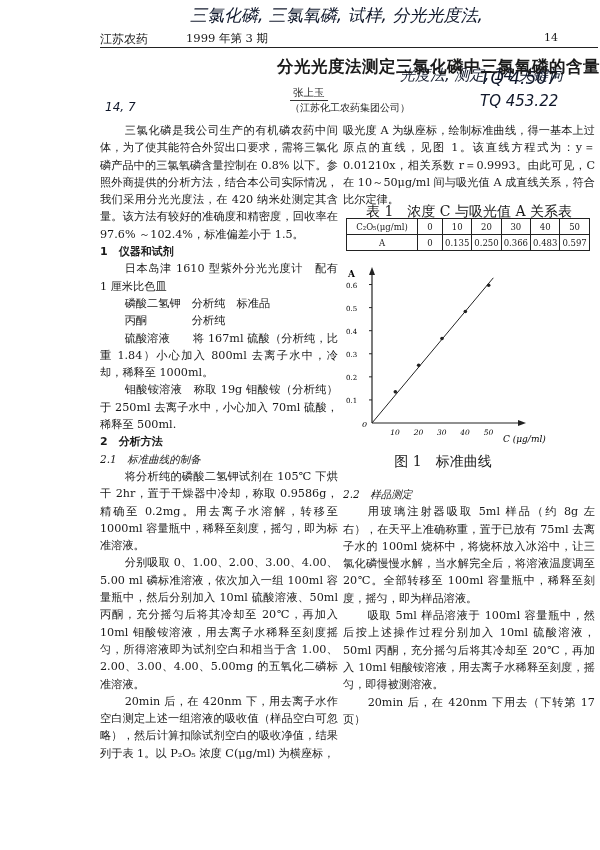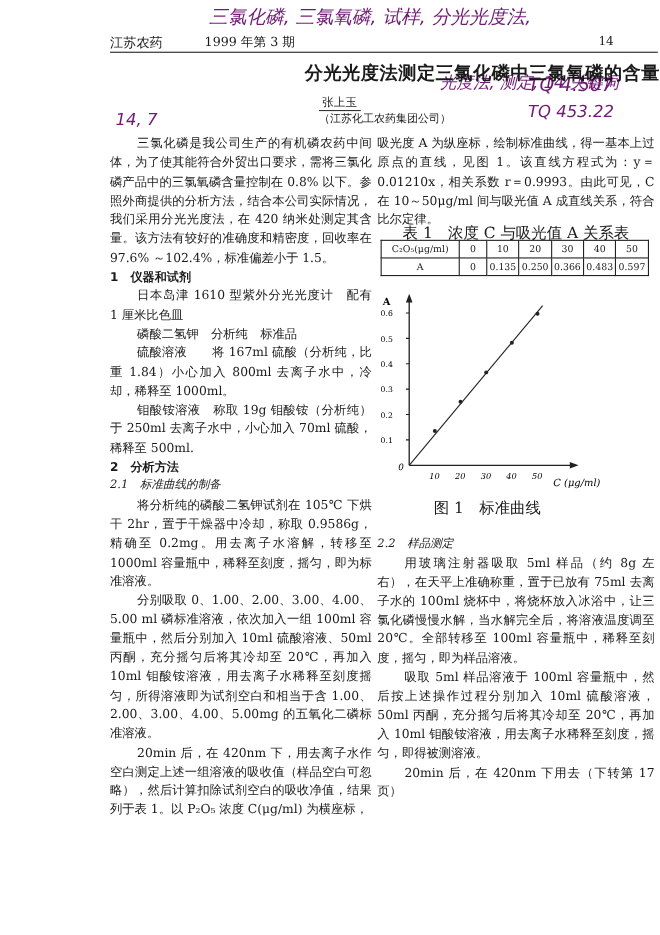--- a/index.html
+++ b/index.html
@@ -1,18 +1,18 @@
 <!DOCTYPE html>
 <html><head>
 <meta charset="utf-8">
 <style>
   html, body { margin: 0; padding: 0; background: #ffffff; }
   body { width: 600px; height: 850px; position: relative; overflow: hidden;
          font-family: "DejaVu Serif", "Liberation Serif", serif; color: #1a1a1a; }
-  .hand { position: absolute; font-family: "DejaVu Sans", sans-serif; color: #701a75; font-style: italic; white-space: nowrap; }
+  .hand { position: absolute; font-family: "DejaVu Sans", sans-serif; color: #0f172a; font-style: italic; white-space: nowrap; }
   .header { position: absolute; left: 100px; top: 29px; width: 498px; height: 18px; border-bottom: 1.5px solid #222; }
   .header .journal { position: absolute; left: 0; top: 2px; font-size: 12px; font-weight: normal; }
   .header .issue { position: absolute; left: 64px; top: 2px; font-size: 11.5px; margin-left: 22px; }
   .header .page { position: absolute; right: 40px; top: 2px; font-size: 11px; }
   .title { position: absolute; left: 100px; width: 500px; top: 56px; text-align: right;
            font-family: "DejaVu Sans", sans-serif; font-weight: bold; font-size: 16.5px; letter-spacing: 0.5px; }
   .author { position: absolute; left: 290px; top: 86px; font-size: 10.5px; border-bottom: 1px solid #333; padding: 0 3px; }
   .affil { position: absolute; left: 100px; width: 500px; top: 101px; text-align: center; font-size: 10px; }
   .col { position: absolute; font-size: 11.2px; line-height: 17.3px; text-align: justify; }
   .col p { margin: 0; }
@@ -27,41 +27,45 @@
   .caption { position: absolute; font-size: 14px; font-weight: normal; text-align: center; }
   table.t1 { position: absolute; left: 346px; top: 218px; border-collapse: collapse; font-size: 8.5px; }
   table.t1 td { border: 1px solid #222; text-align: center; height: 15px; padding: 0 2px; margin-left: 16px; }
   .chart { position: absolute; left: 340px; top: 265px; width: 260px; height: 180px; }
 </style>
 </head>
 <body>
 
 <div class="hand" style="left:190px;top:4px;font-size:17px;">三氯化磷, 三氯氧磷, 试样, 分光光度法,</div>
 <div class="hand" style="left:400px;top:26px;font-size:15px;margin-top:40px;">光度法, 测定, 14 关键词</div>
-<div class="hand" style="left:105px;top:100px;font-size:15px;">14, 7</div>
+<div class="hand" style="left:105px;top:100px;font-size:12px;">14, 7</div>
 <div class="hand" style="left:480px;top:68px;font-size:17px;">TQ 4.507</div>
 <div class="hand" style="left:480px;top:92px;font-size:15px;">TQ 453.22</div>
 
 <div class="header">
   <span class="journal">江苏农药</span>
   <span class="issue">1999 年第 3 期</span>
   <span class="page">14</span>
 </div>
 
 <div class="title">分光光度法测定三氯化磷中三氯氧磷的含量</div>
 <div class="author">张上玉</div>
 <div class="affil">（江苏化工农药集团公司）</div>
 
 <div class="col left">
   <p class="ind">三氯化磷是我公司生产的有机磷农药中间体，为了使其能符合外贸出口要求，需将三氯化磷产品中的三氯氧磷含量控制在 0.8% 以下。参照外商提供的分析方法，结合本公司实际情况，我们采用分光光度法，在 420 纳米处测定其含量。该方法有较好的准确度和精密度，回收率在 97.6% ～102.4%，标准偏差小于 1.5。</p>
   <p class="h1">1　仪器和试剂</p>
   <p class="ind">日本岛津 1610 型紫外分光光度计　配有 1 厘米比色皿</p>
   <div class="pair">
     <span>磷酸二氢钾</span>
     <span>分析纯　标准品</span>
+  </div>
+  <div class="pair">
+    <span>丙酮</span>
+    <span>分析纯</span>
   </div>
   <p class="ind">硫酸溶液　　将 167ml 硫酸（分析纯，比重 1.84）小心加入 800ml 去离子水中，冷却，稀释至 1000ml。</p>
   <p class="ind">钼酸铵溶液　称取 19g 钼酸铵（分析纯）于 250ml 去离子水中，小心加入 70ml 硫酸，稀释至 500ml.</p>
   <p class="h1">2　分析方法</p>
   <p class="h2">2.1　标准曲线的制备</p>
   <p class="ind">将分析纯的磷酸二氢钾试剂在 105℃ 下烘干 2hr，置于干燥器中冷却，称取 0.9586g，精确至 0.2mg。用去离子水溶解，转移至 1000ml 容量瓶中，稀释至刻度，摇匀，即为标准溶液。</p>
   <p class="ind">分别吸取 0、1.00、2.00、3.00、4.00、5.00 ml 磷标准溶液，依次加入一组 100ml 容量瓶中，然后分别加入 10ml 硫酸溶液、50ml 丙酮，充分摇匀后将其冷却至 20℃，再加入 10ml 钼酸铵溶液，用去离子水稀释至刻度摇匀，所得溶液即为试剂空白和相当于含 1.00、2.00、3.00、4.00、5.00mg 的五氧化二磷标准溶液。</p>
   <p class="ind">20min 后，在 420nm 下，用去离子水作空白测定上述一组溶液的吸收值（样品空白可忽略），然后计算扣除试剂空白的吸收净值，结果列于表 1。以 P₂O₅ 浓度 C(μg/ml) 为横座标，</p>
 </div>
 

